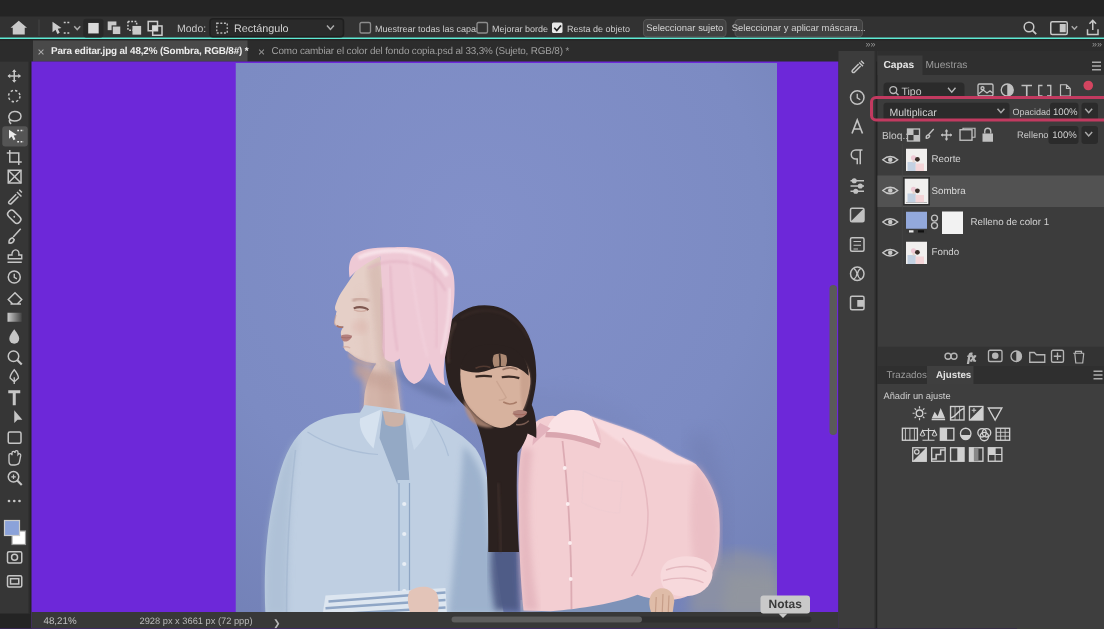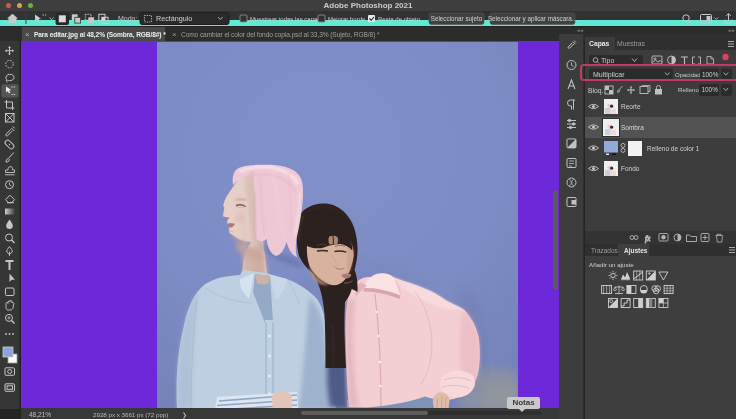--- a/index.html
+++ b/index.html
@@ -8,21 +8,21 @@
 .abs { position:absolute; } .abs svg, #layerrows svg, #toolbar svg { display:block; }
 #app { position:relative; width:736px; height:419px; }
 
 
 #titlebar { position:absolute; left:0; top:0; width:736px; height:11px; background:#3e3e3e; }
 .tl { position:absolute; top:3px; width:5px; height:5px; border-radius:50%; }
 #title { position:absolute; top:1px; left:0; width:736px; text-align:center;
   font-size:8px; font-weight:bold; color:#cccccc; }
 
 
-#optionsbar { position:absolute; left:0; top:11px; width:736px; height:15px; background:#323232; border-bottom:6px solid #5eead4;}
+#optionsbar { position:absolute; left:0; top:11px; width:736px; height:15px; background:#323232; border-bottom:1px solid #5eead4;}
 
 
 #tabbar { position:absolute; left:0; top:27px; width:736px; height:14px; background:#2c2c2c; }
 #tab1 { position:absolute; left:22px; top:0; width:143px; height:14px; background:#494949; }
 .tabtxt { font-size:6.6px; color:#dedede; font-weight:bold; position:absolute; top:3.5px; white-space:nowrap; letter-spacing:-0.1px;}
 .tabx { position:absolute; color:#9a9a9a; font-size:8px; top:2.5px; }
 
 
 #toolbar { position:absolute; left:0; top:41px; width:20px; height:368px; background:#363636; border-right:1px solid #2b2b2b;}
 
@@ -44,26 +44,20 @@
 
 
 #panels { position:absolute; left:585px; top:34px; width:157px; height:385px; background:#3c3c3c; }
 .ptxt { position:absolute; font-size:8px; color:#cfcfcf; white-space:nowrap; }
 #crimson { position:absolute; left:-5px; top:30px; width:160px; height:17px;
   border:2.5px solid #c23a60; border-radius:4px; z-index:5;}
 </style>
 </head>
 <body>
 <div id="app">
-  <div id="titlebar">
-    <div class="tl" style="left:6px; background:#cd5a52;"></div>
-    <div class="tl" style="left:17px; background:#d9a23e;"></div>
-    <div class="tl" style="left:28px; background:#68b242;"></div>
-    <div id="title">Adobe Photoshop 2021</div>
-  </div>
 
   <div id="optionsbar">
     <svg class="abs" style="left:0;top:0" width="736" height="15" viewBox="0 0 736 15" xmlns="http://www.w3.org/2000/svg">
       <g stroke="#cccccc" fill="none" stroke-width="1">
 
         <path d="M12.5,2.8 L18,7.5 L16.5,7.5 L16.5,12 L8.5,12 L8.5,7.5 L7,7.5 Z" fill="#c9c9c9" stroke="none"></path>
 
         <line x1="26" y1="2" x2="26" y2="13" stroke="#3f3f3f"></line>
 
         <path d="M35,3.5 l0,7 l2,-1.7 l1.3,2.8 l1.5,-0.8 l-1.3,-2.6 l2.5,-0.5 z" fill="#cccccc" stroke="none"></path>

